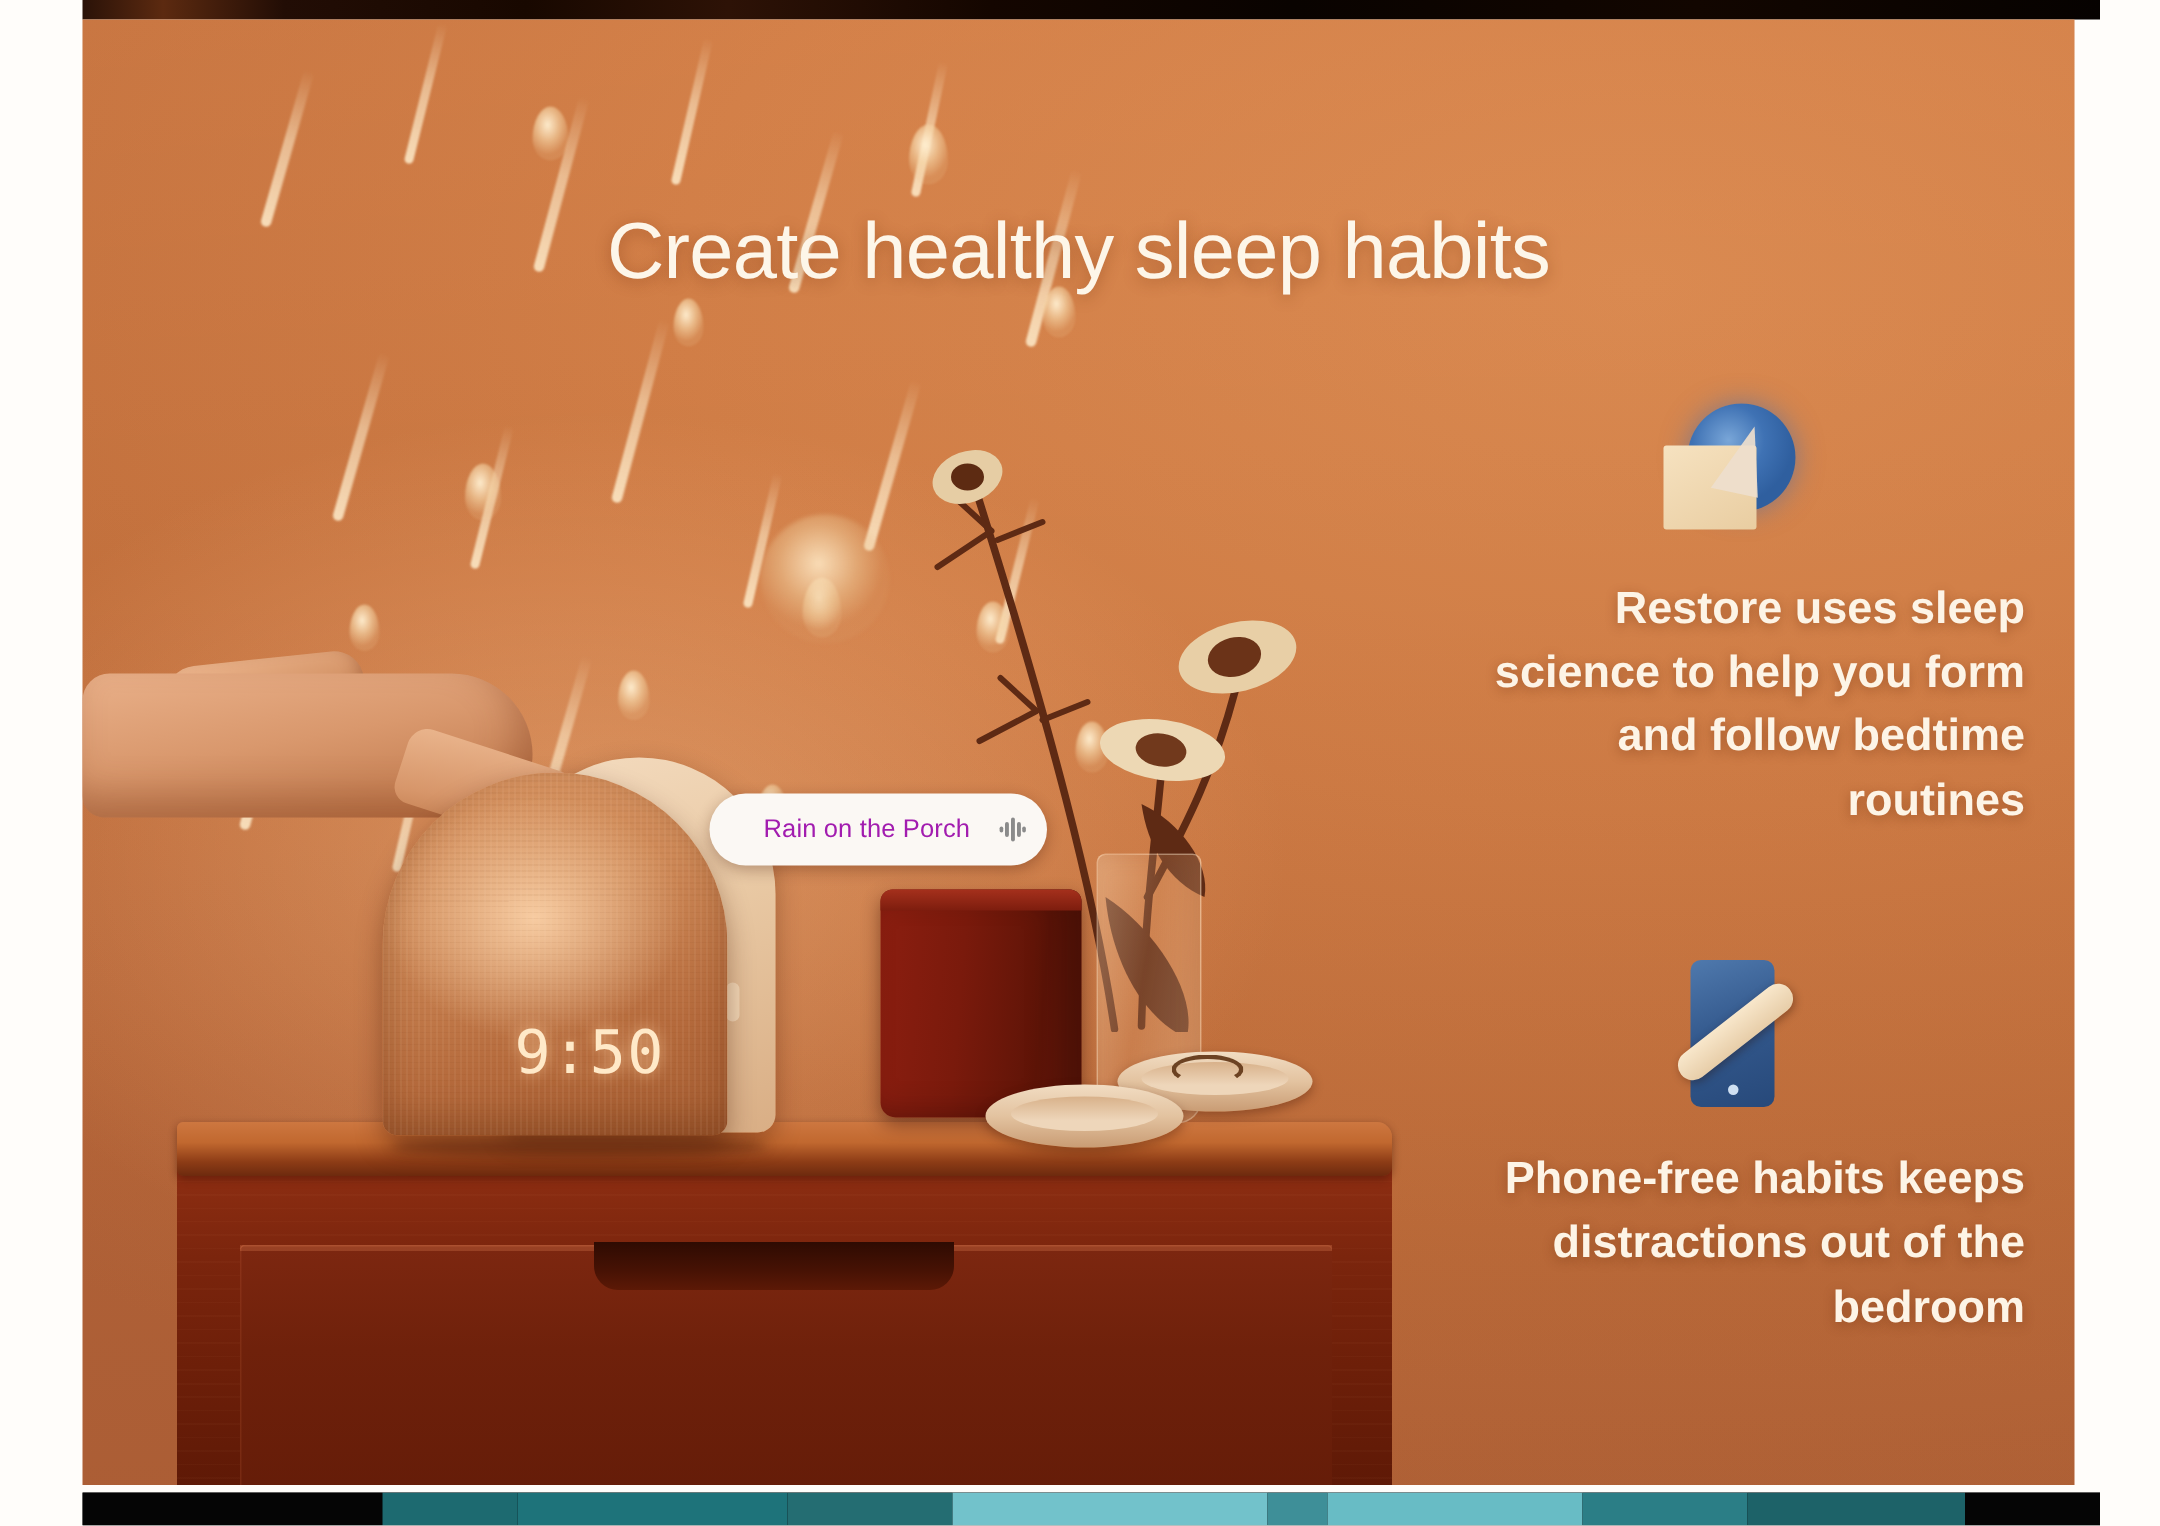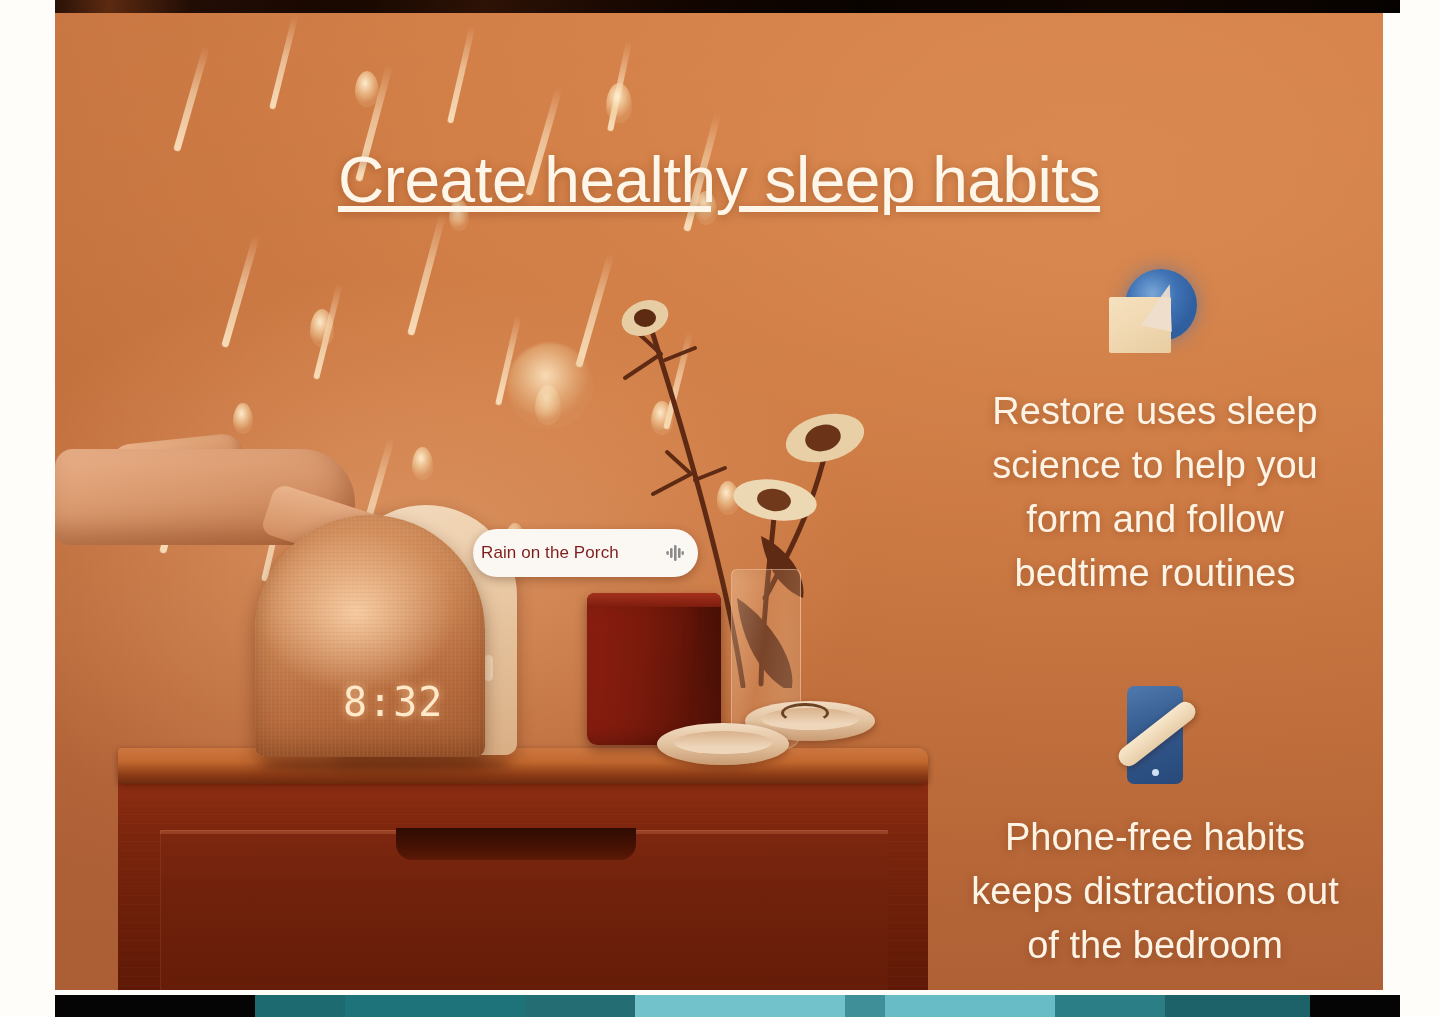--- a/index.html
+++ b/index.html
@@ -38,22 +38,22 @@
         filter:blur(.6px);}
   .streak{position:absolute;border-radius:40px;
         background:linear-gradient(180deg, rgba(255,238,205,.00) 0%, rgba(255,238,205,.55) 45%, rgba(255,238,205,.85) 100%);
         transform-origin:50% 100%;filter:blur(.7px);}
   .puff{position:absolute;border-radius:50%;
         background:radial-gradient(50% 50% at 45% 38%, rgba(255,235,200,.85) 0%, rgba(236,196,146,.55) 60%, rgba(226,178,126,.10) 100%);
         filter:blur(1.4px);}
 
   
   .headline{position:absolute;left:0;right:0;top:92px;text-align:center;
-      font-size:64px;line-height:1;font-weight:400;letter-spacing:-.5px;
-      color:#fdf6e9;text-shadow:0 2px 10px rgba(120,50,15,.40);text-decoration:underline;}
+      font-size:53px;line-height:1;font-weight:400;letter-spacing:-.5px;
+      color:#fdf6e9;text-shadow:0 2px 10px rgba(120,50,15,.40);}
 
   
   .stand{position:absolute;left:63px;top:735px;width:810px;height:245px;}
   .stand-top{position:absolute;left:0;top:0;width:100%;height:36px;
       border-radius:4px 10px 6px 4px;
       background:linear-gradient(180deg,#cd7740 0%,#c1682f 38%,#8d3c16 74%,#6d2a0e 100%);
       box-shadow:0 2px 6px rgba(60,16,4,.45);}
   .stand-body{position:absolute;left:0;top:30px;width:100%;height:215px;
       background:linear-gradient(180deg,#8e2e12 0%,#7b250d 28%,#6d1f09 62%,#5e1906 100%);}
   .drawer{position:absolute;left:42px;top:52px;width:728px;height:175px;
@@ -104,21 +104,21 @@
       background:linear-gradient(165deg,#edb78f 0%,#d99a6e 55%,#c07c4d 100%);
       box-shadow:inset -3px -5px 10px rgba(120,50,18,.32);}
   .thumb{position:absolute;left:210px;top:62px;width:128px;height:52px;
       border-radius:24px 46px 46px 20px;transform:rotate(18deg);
       background:linear-gradient(170deg,#eab58d 0%,#d7966a 60%,#bd7748 100%);}
 
   
   .pill{position:absolute;left:418px;top:516px;width:225px;height:48px;
       border-radius:26px;background:#fbf8f4;display:flex;align-items:center;
       box-shadow:0 3px 10px rgba(70,25,8,.32);}
-  .pill-label{flex:1;padding-left:8px;font-size:17px;color:#7f1d1d;
+  .pill-label{flex:1;padding-left:36px;font-size:17px;color:#a21caf;
       letter-spacing:.1px;white-space:nowrap;}
   .pill-icon{width:46px;display:flex;align-items:center;justify-content:center;}
 
   
   .vase{position:absolute;left:676px;top:556px;width:68px;height:178px;
       border-radius:6px 6px 16px 16px;
       background:linear-gradient(100deg, rgba(255,225,190,.38) 0%, rgba(230,175,130,.20) 45%, rgba(255,230,195,.30) 100%);
       border:1px solid rgba(255,230,200,.35);
       box-shadow:inset -6px 0 14px rgba(150,70,25,.18);}
   .stems{position:absolute;left:470px;top:255px;width:380px;height:420px;}
@@ -135,22 +135,22 @@
       background:linear-gradient(180deg,#f1dcc2 0%,#e3c3a0 50%,#c99c74 100%);
       box-shadow:0 3px 7px rgba(60,18,5,.35);}
   .dish-inner{position:absolute;border-radius:50%;
       background:linear-gradient(180deg,#d8b18a 0%,#eed6ba 70%);}
 
   
   .features{position:absolute;left:905px;top:240px;width:390px;}
   .feature{margin-bottom:78px;text-align:center;}
   .f-icon{height:112px;display:flex;align-items:center;justify-content:center;
       margin-bottom:20px;}
-  .f-text{font-size:38px;line-height:1.42;color:#fdf4e6;font-weight:400;
-      text-shadow:0 2px 8px rgba(110,45,12,.40);}
+  .f-text{font-size:30px;line-height:1.42;color:#fdf4e6;font-weight:700;
+      text-shadow:0 2px 8px rgba(110,45,12,.40);text-align:right;}
 
   
   .ic-sleep{position:relative;width:96px;height:96px;}
   .ic-sleep .circ{position:absolute;right:6px;top:8px;width:72px;height:72px;
       border-radius:50%;
       background:radial-gradient(60% 60% at 38% 34%, #79a6d8 0%, #3f72b4 55%, #2f5f9f 100%);
       box-shadow:0 0 18px rgba(60,110,180,.55);}
   .ic-sleep .sq{position:absolute;left:2px;bottom:4px;width:62px;height:56px;
       background:linear-gradient(150deg,#f6e2c0 0%,#e9cda1 100%);border-radius:2px;}
   .ic-sleep .tri{position:absolute;left:38px;top:22px;width:0;height:0;
@@ -270,21 +270,21 @@
       <div class="thumb"></div>
     </div>
 
     <div class="device">
       <div class="dev-base"></div>
       <div class="dev-back">
         <span class="dev-btn"></span>
       </div>
       <div class="dev-front">
         <div class="fabric"></div>
-        <div class="dev-clock">8:32</div>
+        <div class="dev-clock">9:50</div>
       </div>
     </div>
 
     <div class="pill">
       <span class="pill-label">Rain on the Porch</span>
       <span class="pill-icon">
         <svg width="26" height="26" viewBox="0 0 26 26">
           <g fill="#8b8b8b">
             <rect x="12" y="5" width="2.6" height="16" rx="1.3"></rect>
             <rect x="8" y="8" width="2.6" height="10" rx="1.3"></rect>

